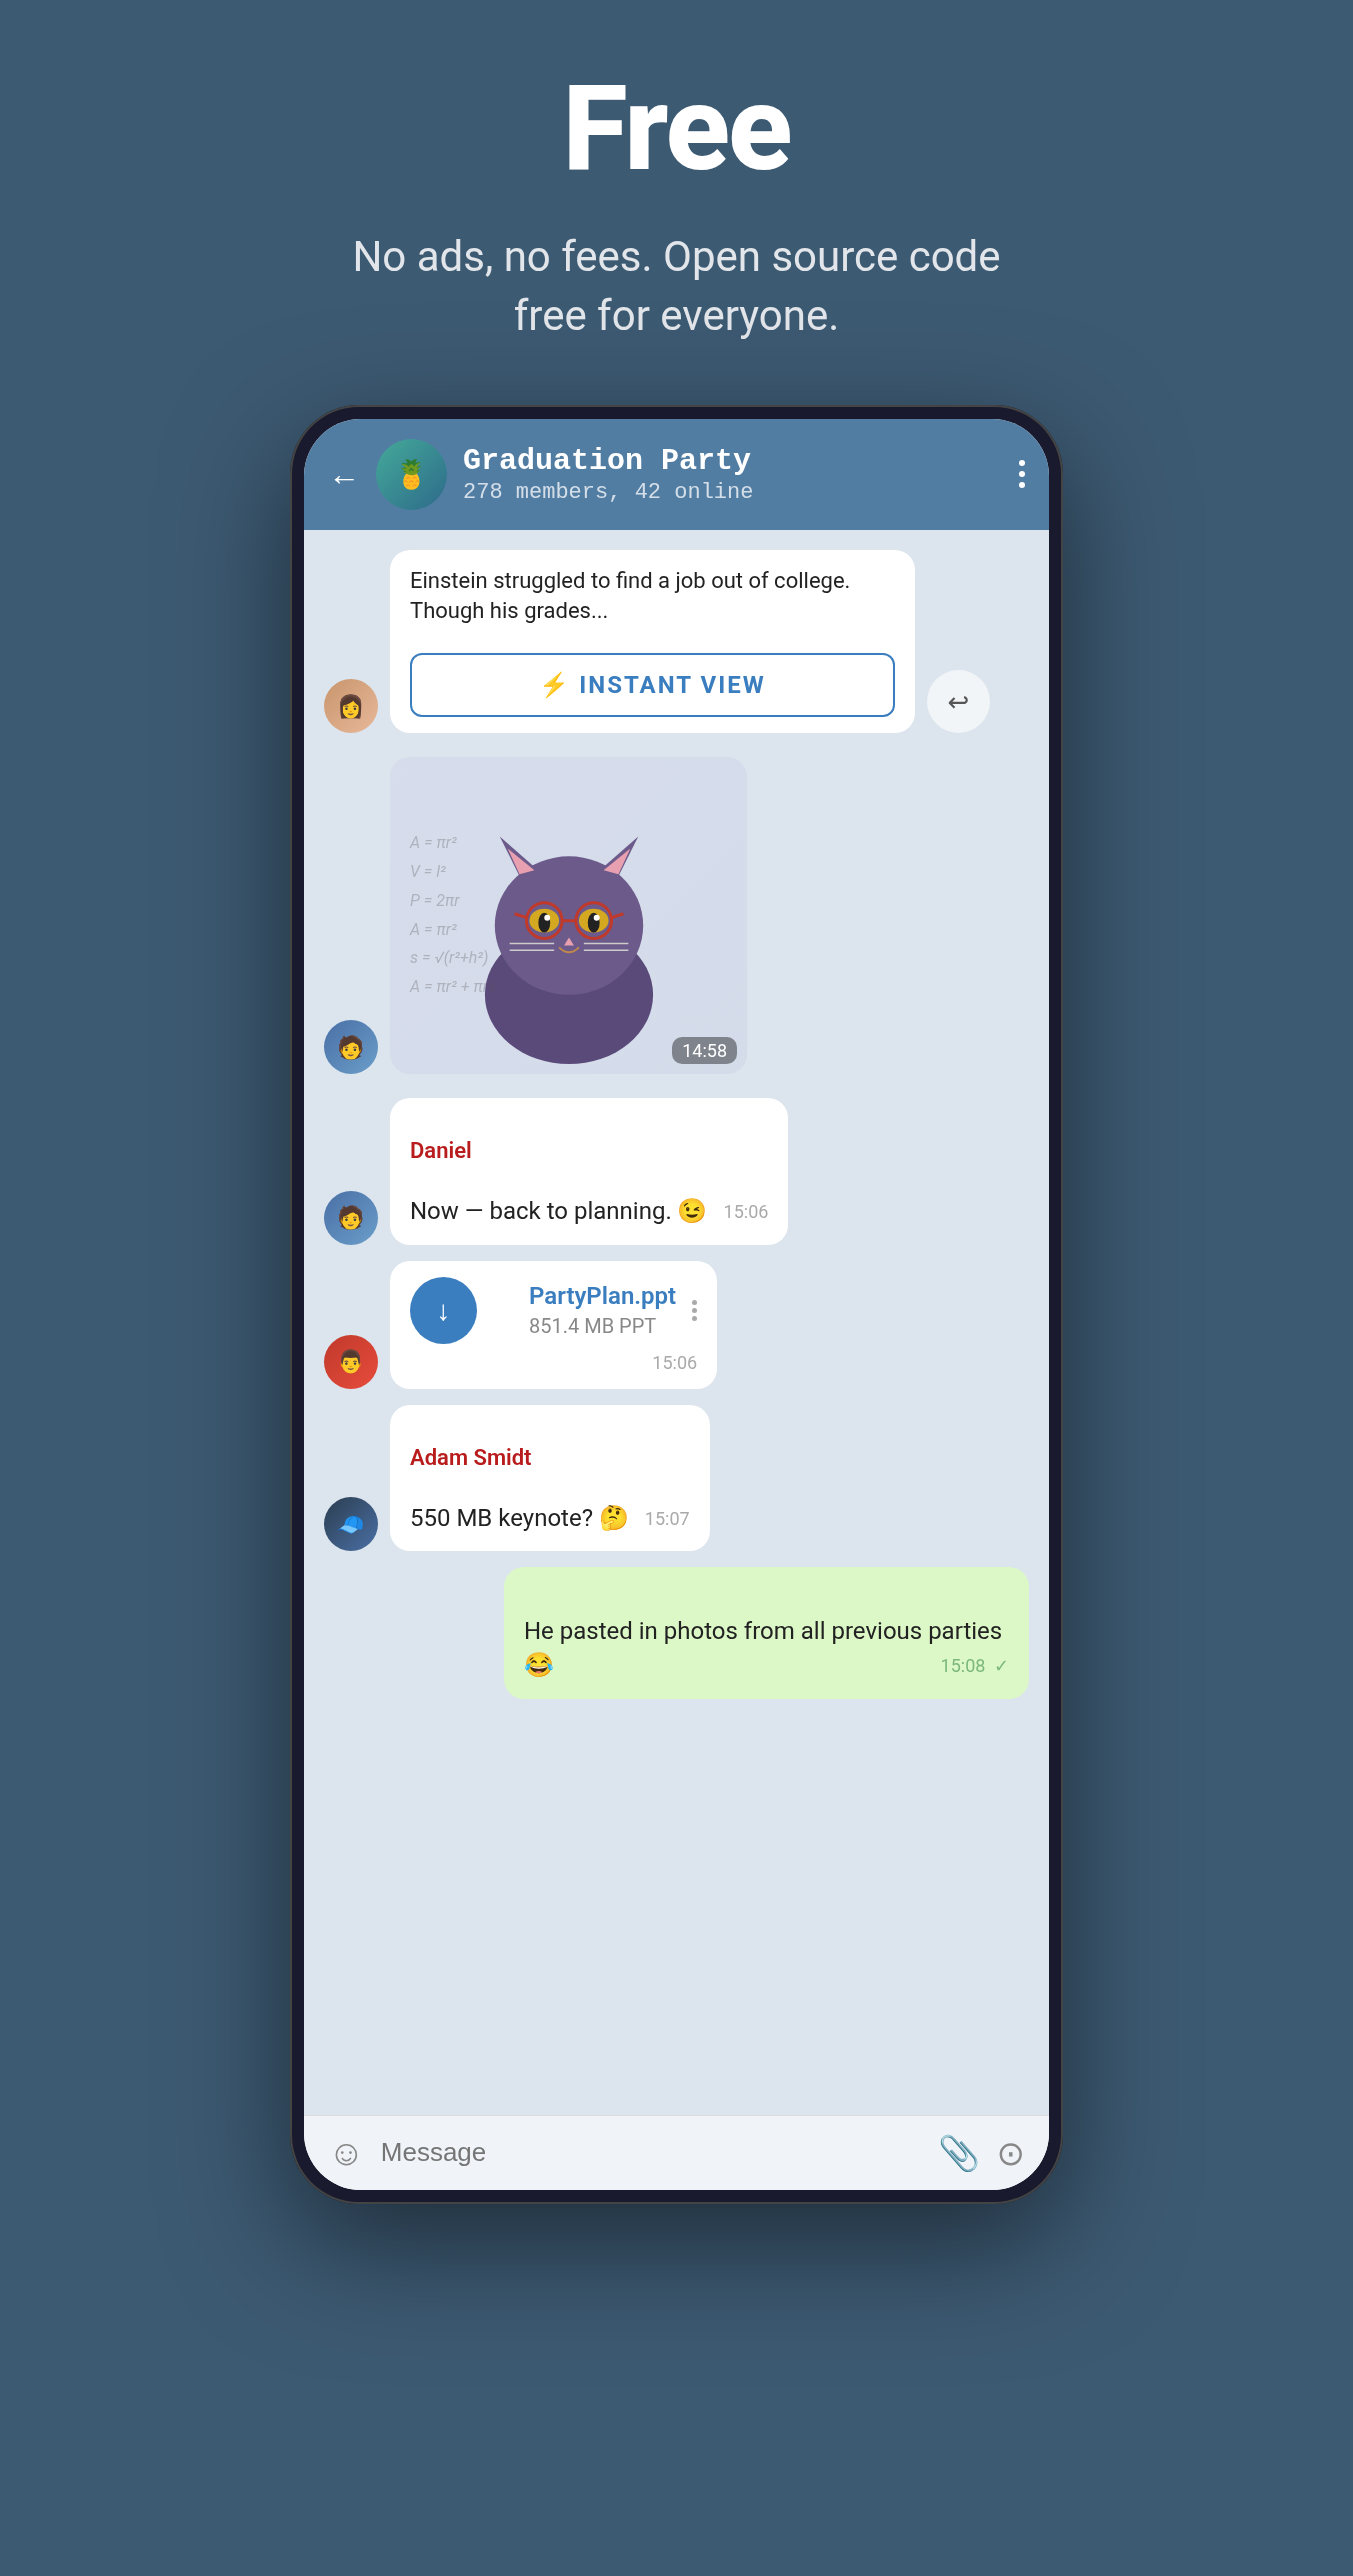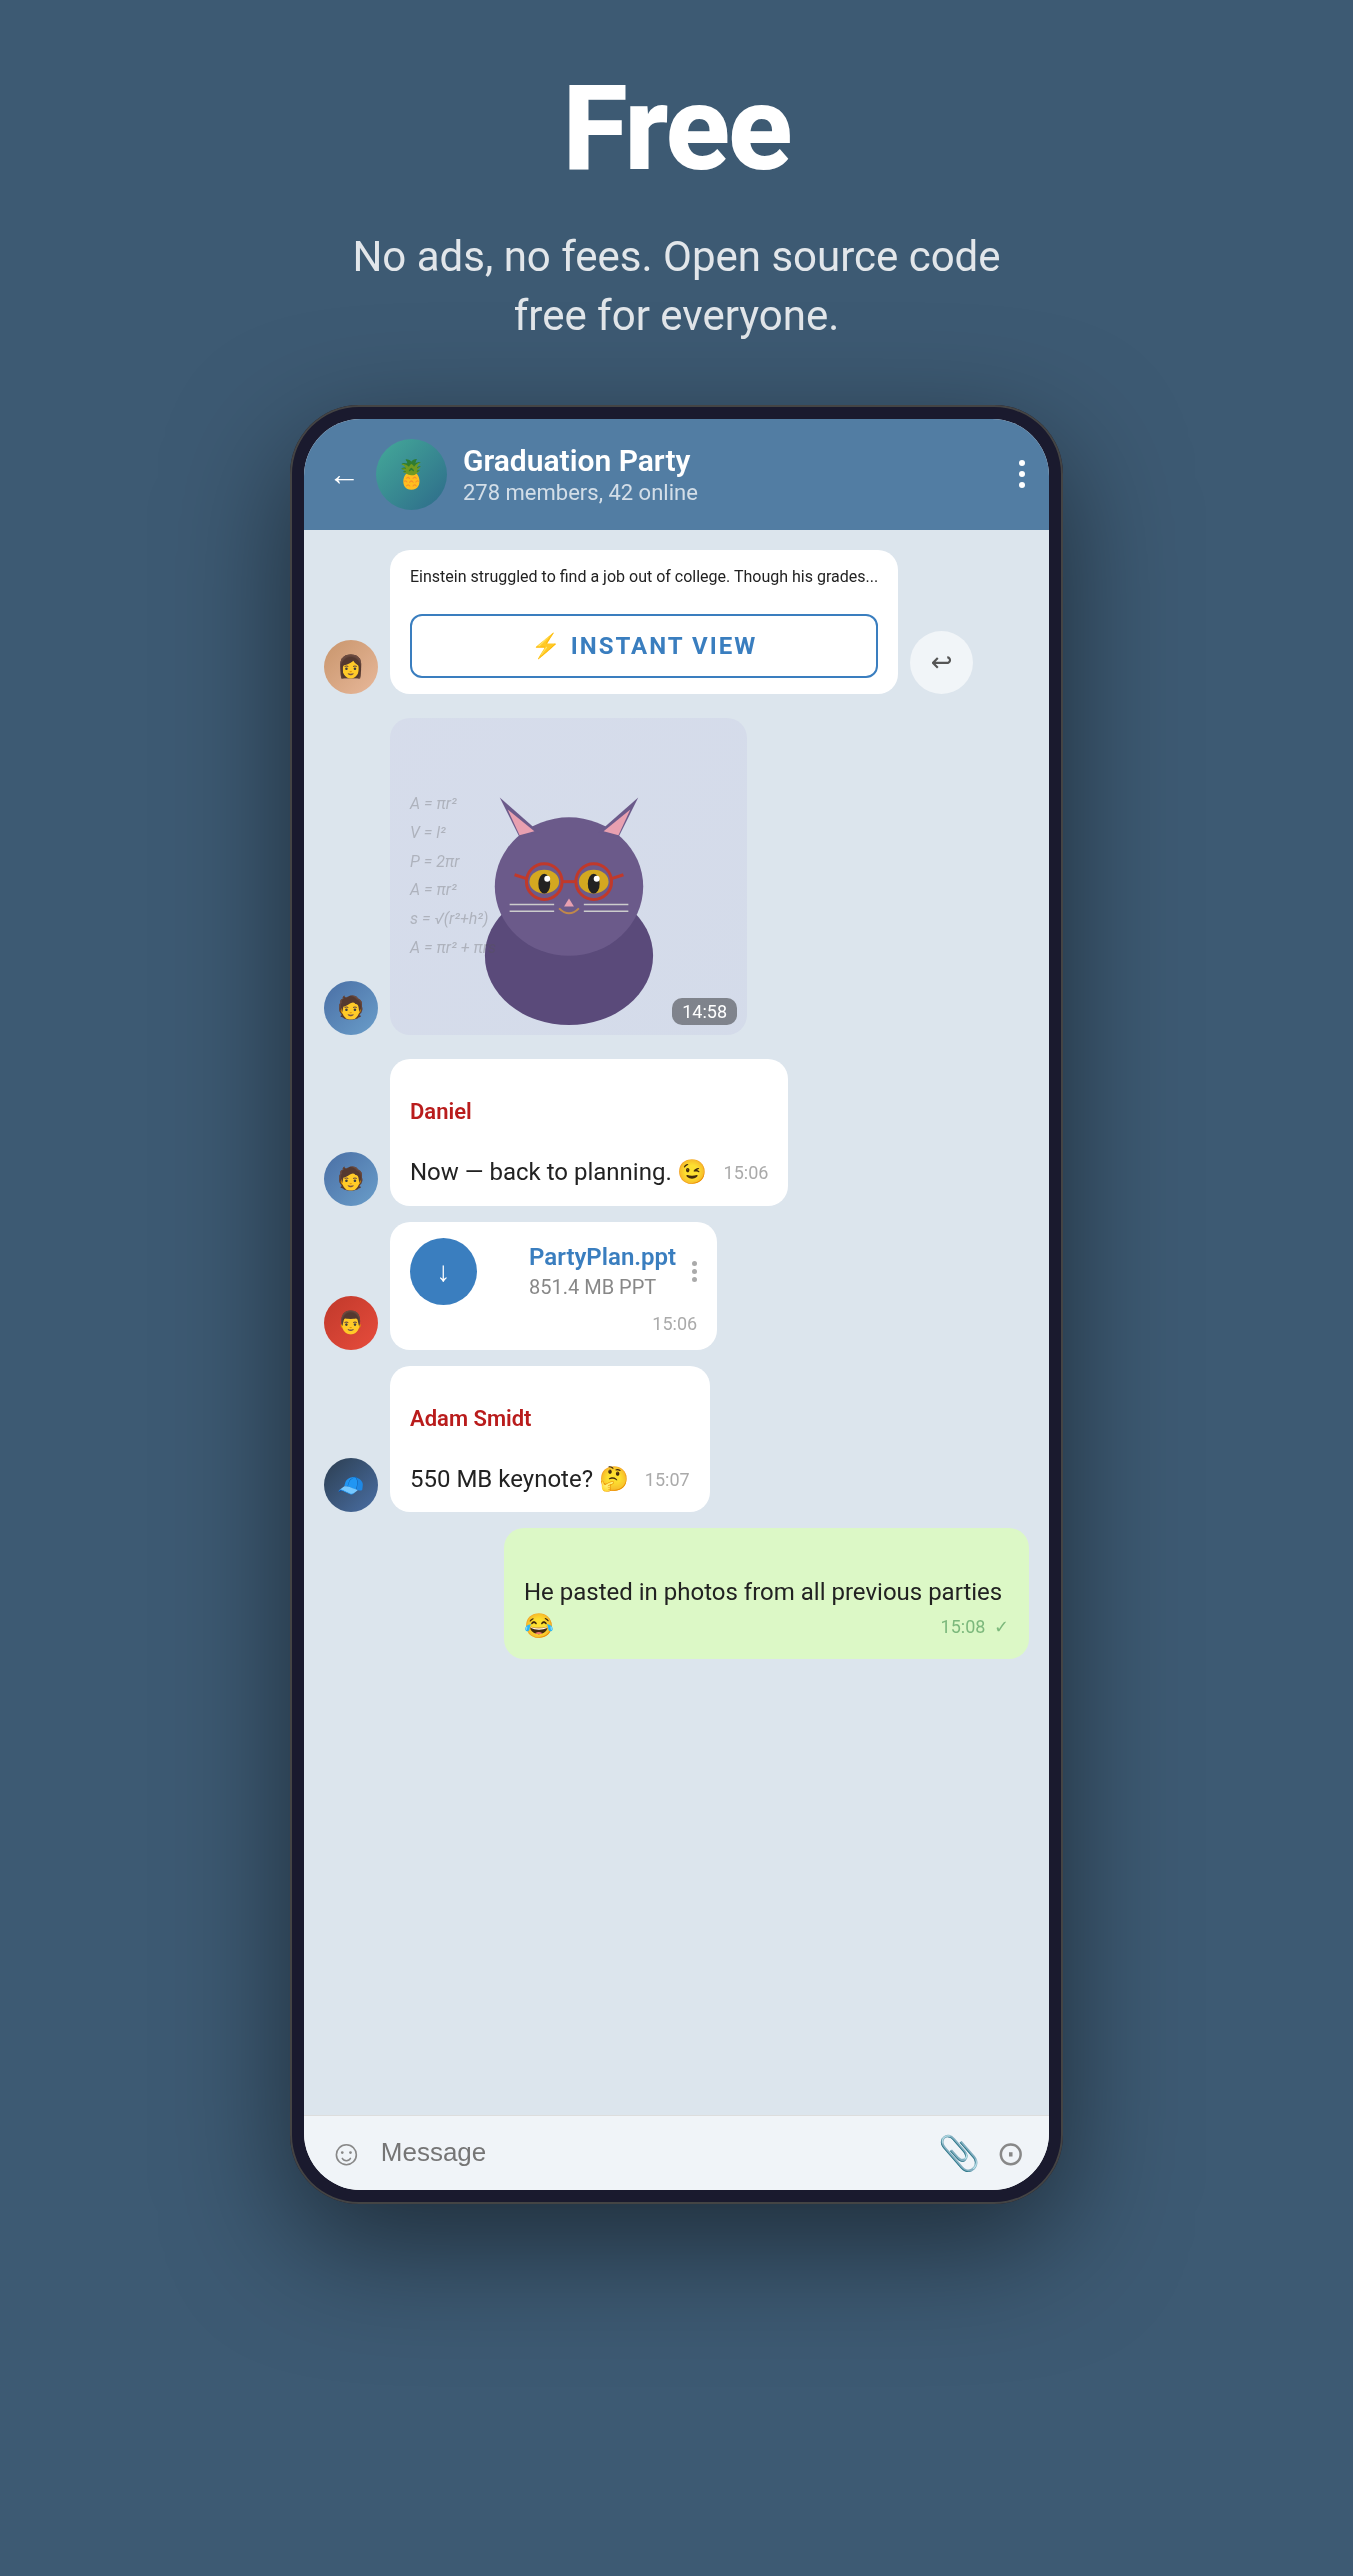--- a/index.html
+++ b/index.html
@@ -73,20 +73,21 @@
       overflow: hidden;
       flex-shrink: 0;
       display: flex;
       align-items: center;
       justify-content: center;
       font-size: 28px;
     }
 
     .group-info {
       flex: 1;
+      font-family: Liberation Mono, monospace;
     }
 
     .group-name {
       color: #ffffff;
       font-size: 30px;
       font-weight: 600;
     }
 
     .group-members {
       color: rgba(255,255,255,0.75);
@@ -216,21 +217,21 @@
       max-width: 525px;
       overflow: hidden;
     }
 
     .article-content {
       padding: 16px 20px;
     }
 
     .article-text {
       color: #222;
-      font-size: 16px;
+      font-size: 22px;
       line-height: 1.4;
     }
 
     .instant-view-btn {
       border: 2px solid #3a7ebf;
       border-radius: 12px;
       margin: 10px 20px 16px 20px;
       padding: 16px 20px;
       display: flex;
       align-items: center;

